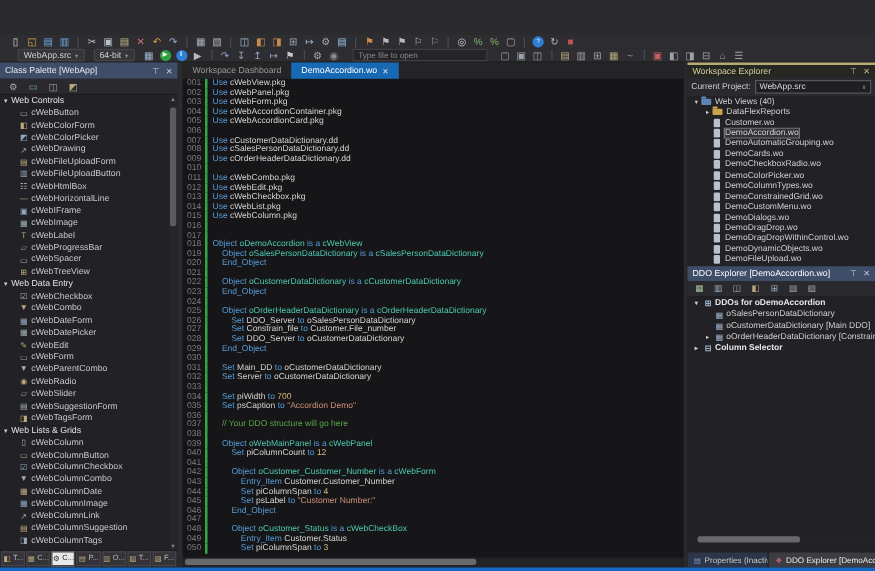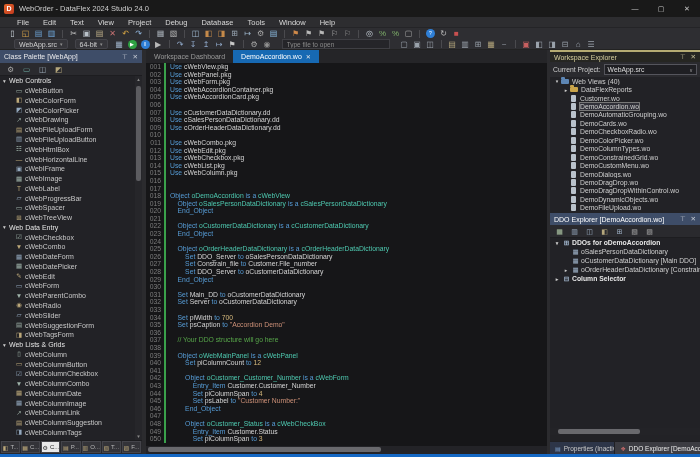--- a/index.html
+++ b/index.html
@@ -92,42 +92,21 @@
   .rtab.active{background:#3c3c42;color:#ececec;}
   .rtab .tico{font-size:6px;}
   
   .statusstrip{position:absolute;left:0;bottom:0;width:700px;height:3px;background:#1568c4;}
 </style>
 </head>
 <body>
 
 <div id="win">
 
-  <div class="titlebar">
-    <div class="applogo">D</div>
-    <div class="apptitle">WebOrder - DataFlex 2024 Studio 24.0</div>
-    <div class="winbtns">
-      <div class="winbtn">—</div>
-      <div class="winbtn">▢</div>
-      <div class="winbtn">✕</div>
-    </div>
-  </div>
-
-  <div class="menubar" id="menubar">
-      <div class="menu-item">File</div>
-      <div class="menu-item">Edit</div>
-      <div class="menu-item">Text</div>
-      <div class="menu-item">View</div>
-      <div class="menu-item">Project</div>
-      <div class="menu-item">Debug</div>
-      <div class="menu-item">Database</div>
-      <div class="menu-item">Tools</div>
-      <div class="menu-item">Window</div>
-      <div class="menu-item">Help</div>
-    </div>
+
 
   <div class="toolbar1" id="toolbar1">
       <span class="tbi" style="color: rgb(205, 214, 221);">▯</span>
       <span class="tbi" style="color: rgb(215, 164, 74);">◱</span>
       <span class="tbi" style="color: rgb(111, 168, 220);">▤</span>
       <span class="tbi" style="color: rgb(111, 168, 220);">▥</span>
       <span class="tbsep"></span>
       <span class="tbi" style="color: rgb(196, 196, 196);">✂</span>
       <span class="tbi" style="color: rgb(185, 193, 201);">▣</span>
       <span class="tbi" style="color: rgb(199, 183, 142);">▤</span>

